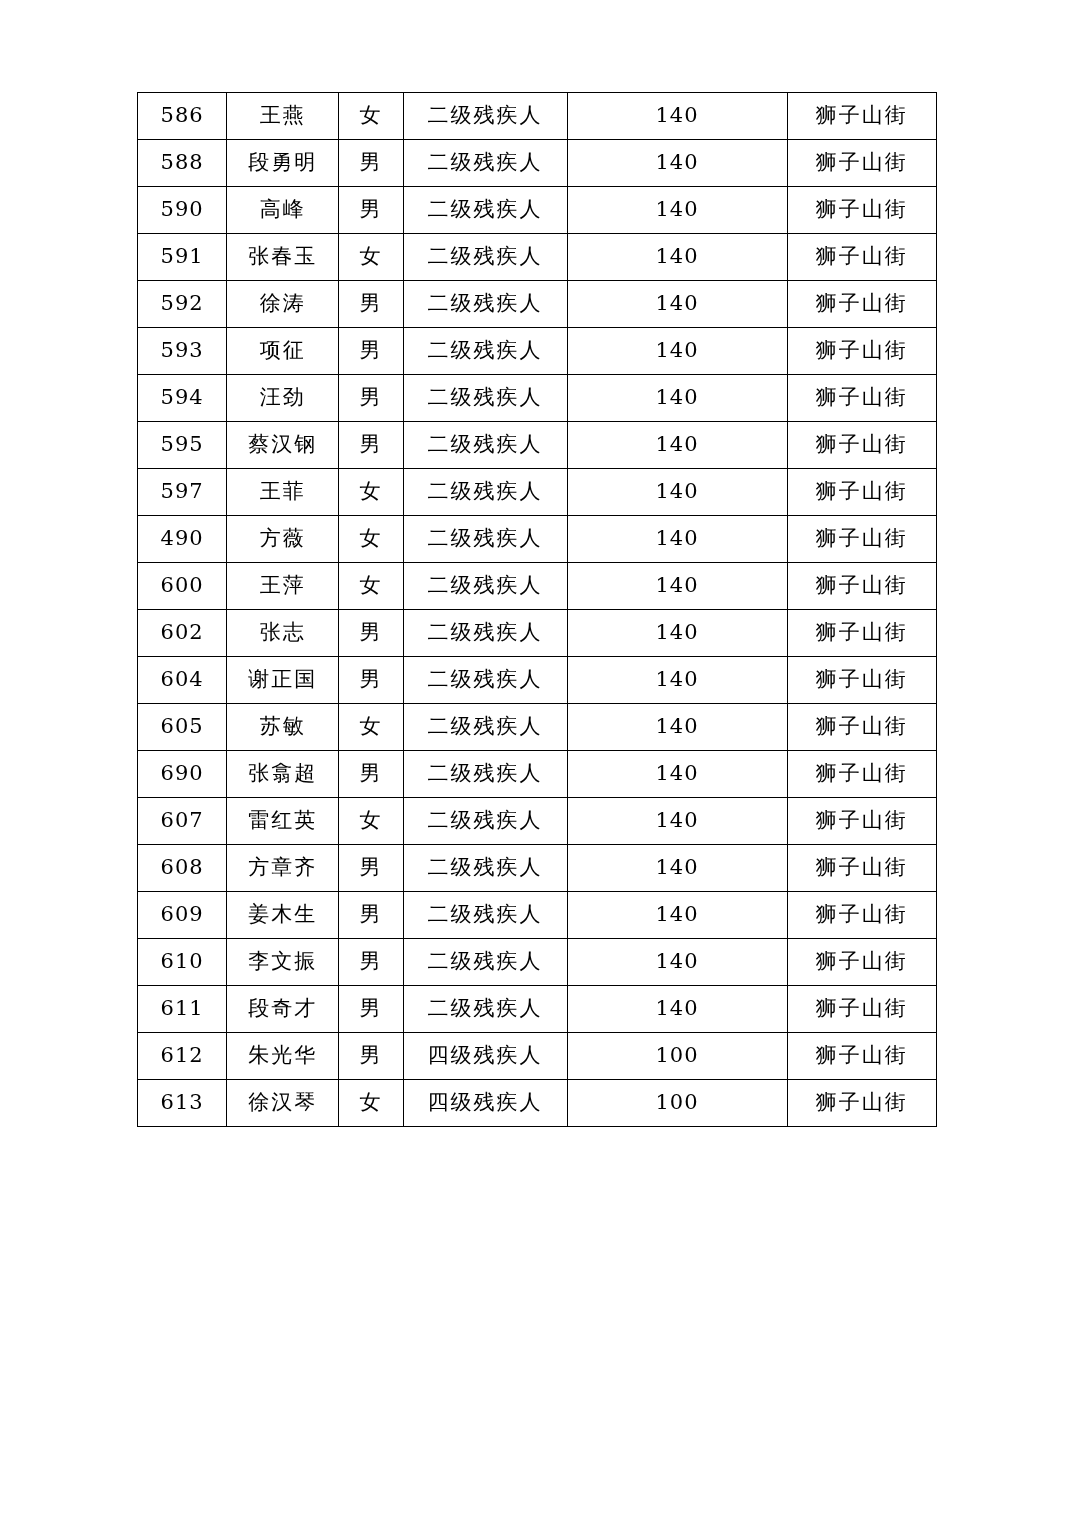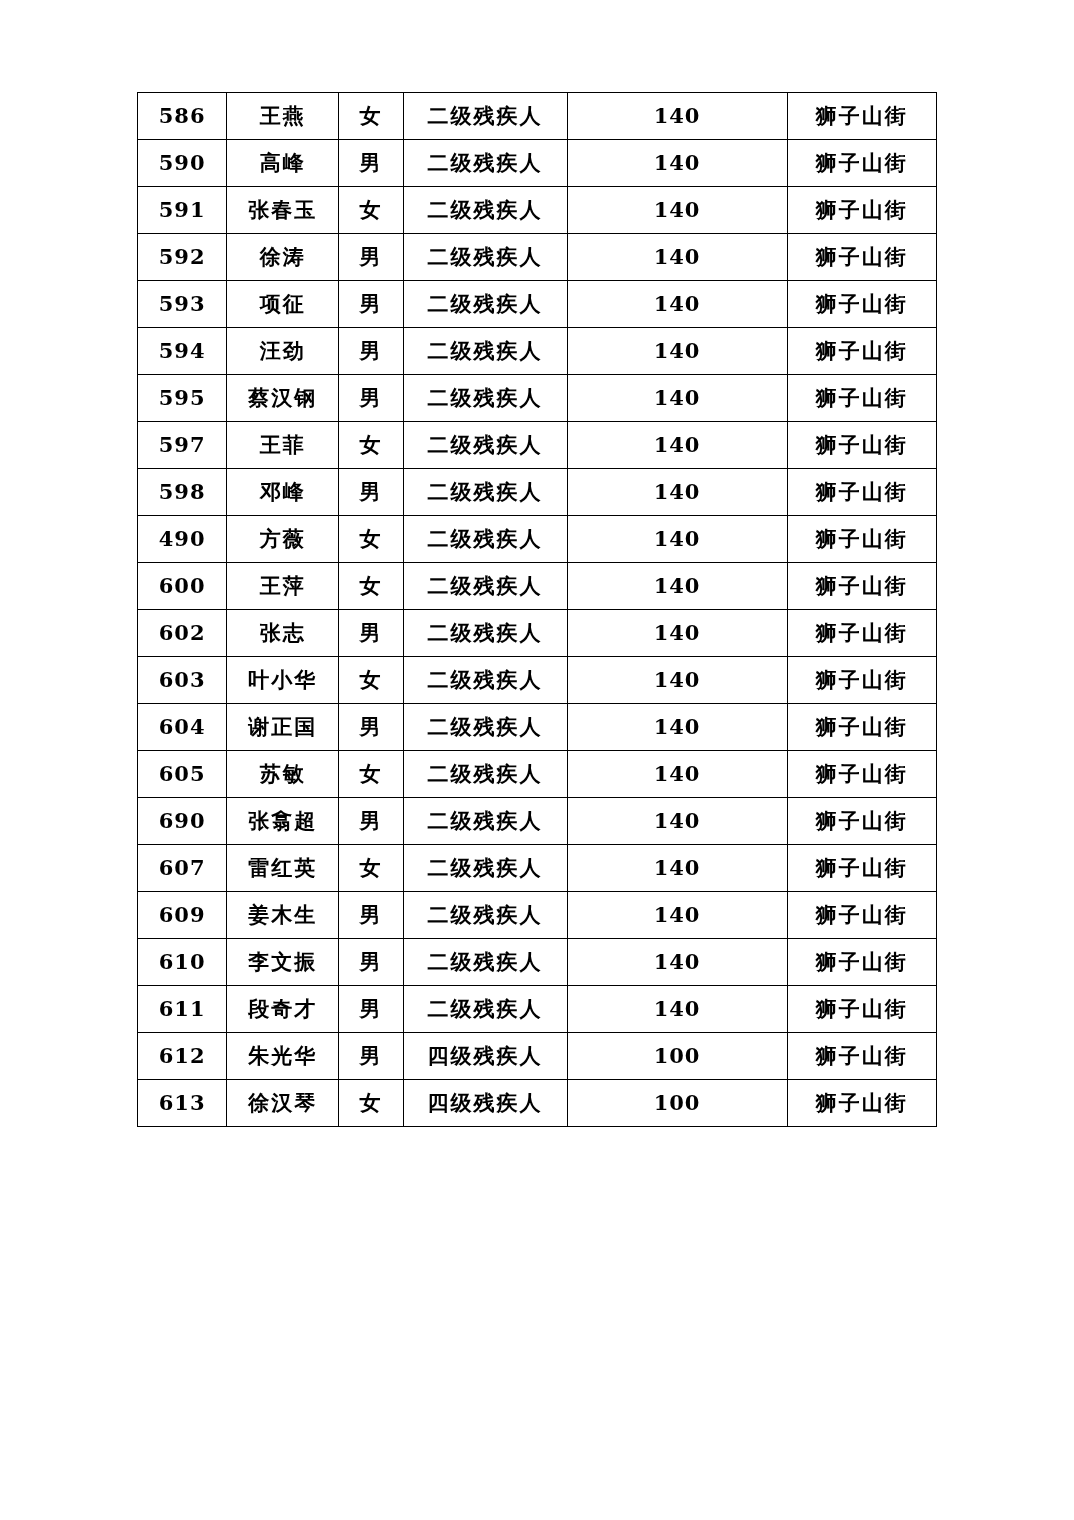--- a/index.html
+++ b/index.html
@@ -16,21 +16,20 @@
   .page {
     position: relative;
     width: 1074px;
     height: 1520px;
     box-sizing: border-box;
     padding: 92px 0 0 0;
   }
   .table-wrap {
     margin: 0 auto;
     width: 800px;
-    font-weight: bold;
   }
   table.roster {
     border-collapse: collapse;
     width: 800px;
     table-layout: fixed;
   }
   table.roster td {
     border: 1px solid #000000;
     height: 46px;
     text-align: center;
@@ -73,20 +72,28 @@
       <tbody id="roster-body">
           <tr>
             <td class="index">586</td>
             <td class="name">王燕</td>
             <td class="sex">女</td>
             <td class="level">二级残疾人</td>
             <td class="amount">140</td>
             <td class="street">狮子山街</td>
           </tr>
           <tr>
+            <td class="index">588</td>
+            <td class="name">段勇明</td>
+            <td class="sex">男</td>
+            <td class="level">二级残疾人</td>
+            <td class="amount">140</td>
+            <td class="street">狮子山街</td>
+          </tr>
+          <tr>
             <td class="index">590</td>
             <td class="name">高峰</td>
             <td class="sex">男</td>
             <td class="level">二级残疾人</td>
             <td class="amount">140</td>
             <td class="street">狮子山街</td>
           </tr>
           <tr>
             <td class="index">591</td>
             <td class="name">张春玉</td>
@@ -129,28 +136,20 @@
           </tr>
           <tr>
             <td class="index">597</td>
             <td class="name">王菲</td>
             <td class="sex">女</td>
             <td class="level">二级残疾人</td>
             <td class="amount">140</td>
             <td class="street">狮子山街</td>
           </tr>
           <tr>
-            <td class="index">598</td>
-            <td class="name">邓峰</td>
-            <td class="sex">男</td>
-            <td class="level">二级残疾人</td>
-            <td class="amount">140</td>
-            <td class="street">狮子山街</td>
-          </tr>
-          <tr>
             <td class="index">490</td>
             <td class="name">方薇</td>
             <td class="sex">女</td>
             <td class="level">二级残疾人</td>
             <td class="amount">140</td>
             <td class="street">狮子山街</td>
           </tr>
           <tr>
             <td class="index">600</td>
             <td class="name">王萍</td>
@@ -161,28 +160,20 @@
           </tr>
           <tr>
             <td class="index">602</td>
             <td class="name">张志</td>
             <td class="sex">男</td>
             <td class="level">二级残疾人</td>
             <td class="amount">140</td>
             <td class="street">狮子山街</td>
           </tr>
           <tr>
-            <td class="index">603</td>
-            <td class="name">叶小华</td>
-            <td class="sex">女</td>
-            <td class="level">二级残疾人</td>
-            <td class="amount">140</td>
-            <td class="street">狮子山街</td>
-          </tr>
-          <tr>
             <td class="index">604</td>
             <td class="name">谢正国</td>
             <td class="sex">男</td>
             <td class="level">二级残疾人</td>
             <td class="amount">140</td>
             <td class="street">狮子山街</td>
           </tr>
           <tr>
             <td class="index">605</td>
             <td class="name">苏敏</td>
@@ -196,20 +187,28 @@
             <td class="name">张翕超</td>
             <td class="sex">男</td>
             <td class="level">二级残疾人</td>
             <td class="amount">140</td>
             <td class="street">狮子山街</td>
           </tr>
           <tr>
             <td class="index">607</td>
             <td class="name">雷红英</td>
             <td class="sex">女</td>
+            <td class="level">二级残疾人</td>
+            <td class="amount">140</td>
+            <td class="street">狮子山街</td>
+          </tr>
+          <tr>
+            <td class="index">608</td>
+            <td class="name">方章齐</td>
+            <td class="sex">男</td>
             <td class="level">二级残疾人</td>
             <td class="amount">140</td>
             <td class="street">狮子山街</td>
           </tr>
           <tr>
             <td class="index">609</td>
             <td class="name">姜木生</td>
             <td class="sex">男</td>
             <td class="level">二级残疾人</td>
             <td class="amount">140</td>

